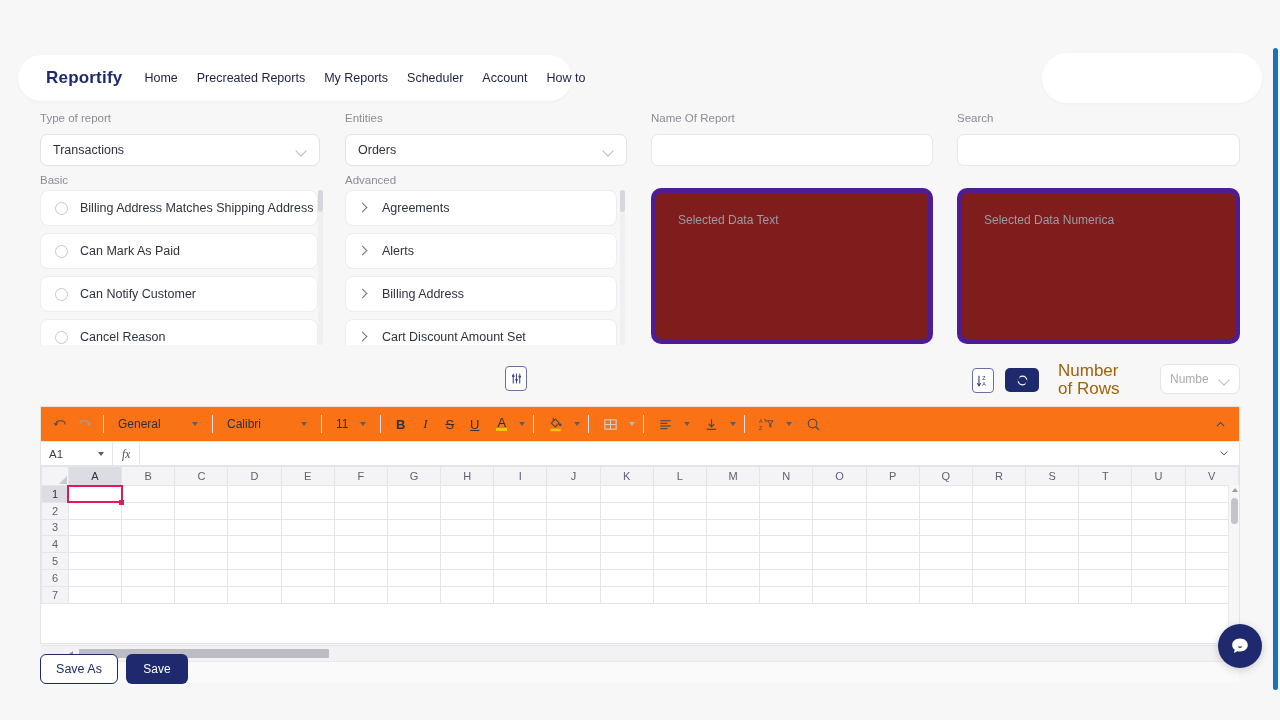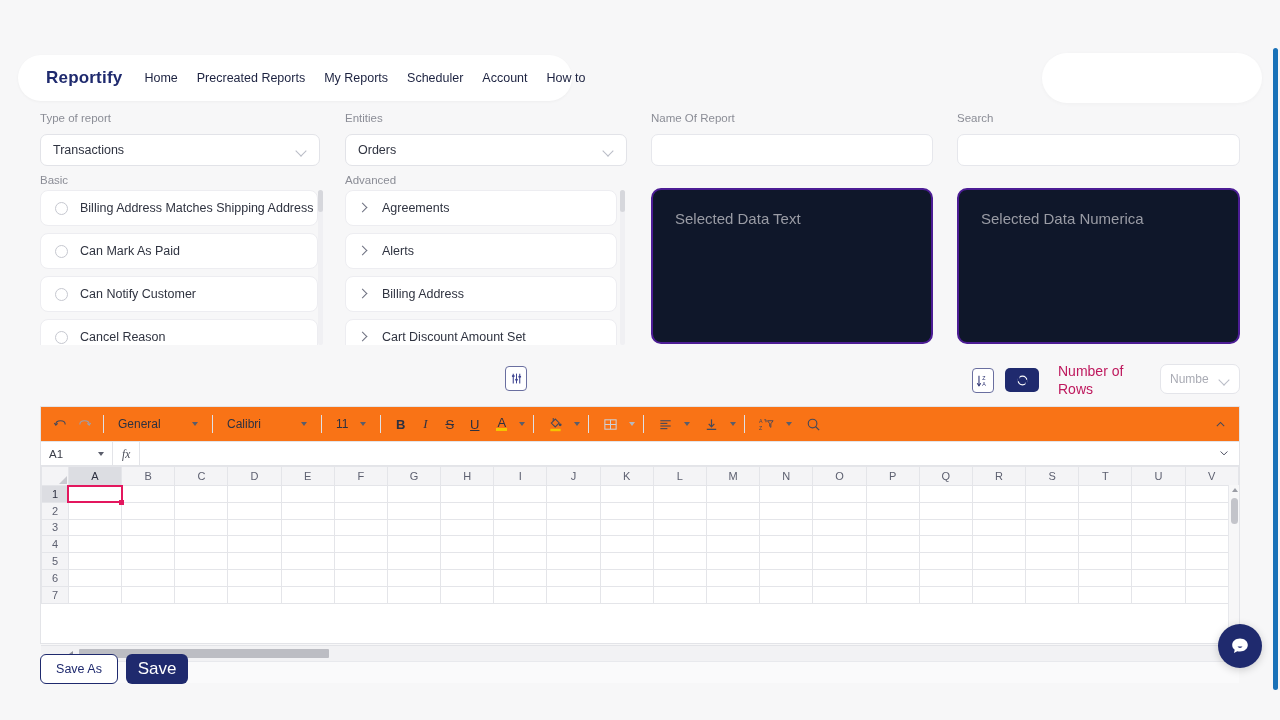--- a/index.html
+++ b/index.html
@@ -89,39 +89,39 @@
   }
   .mini-sb {
     position: absolute; width: 5px; border-radius: 3px; background: #d6d7dc;
   }
   .mini-track {
     position: absolute; width: 5px; border-radius: 3px; background: #f0f0f3;
   }
 
   
   .data-card {
-    position: absolute; background: #0f172a; border: 2px solid #4c1d95;
-    border-radius: 10px; font-size: 15px; color: #9a9ca5;
+    position: absolute; background: #7f1d1d; border: 5px solid #4c1d95;
+    border-radius: 10px; font-size: 12px; color: #9a9ca5;
     padding: 20px 22px;
   }
 
   
   .icon-btn-outline {
     position: absolute; width: 22px; height: 26px;
     border: 1.3px solid #6a6fa0; border-radius: 4px;
     display: flex; align-items: center; justify-content: center;
     background: #fff; cursor: pointer;
   }
   .icon-btn-dark {
     position: absolute; background: #1f2a6e; border-radius: 5px;
     display: flex; align-items: center; justify-content: center;
     cursor: pointer;
   }
   .rows-label {
-    position: absolute; font-size: 14px; color: #be185d; line-height: 18px;
+    position: absolute; font-size: 17px; color: #a16207; line-height: 18px;
     width: 74px;
   }
   .num-select {
     position: absolute; width: 80px; height: 30px; background: #fff;
     border: 1px solid #e4e5ea; border-radius: 7px;
     display: flex; align-items: center; padding: 12px 9px;
     font-size: 12px; color: #a9abb4;
   }
 
   
@@ -214,21 +214,21 @@
 
   
   .btn-outline {
     position: absolute; left: 40px; top: 654px; width: 78px; height: 30px;
     border: 1.4px solid #1f2a6e; border-radius: 6px; background: #fff;
     color: #1f2a6e; font-size: 12.5px; display: flex; align-items: center;
     justify-content: center; cursor: pointer;
   }
   .btn-solid {
     position: absolute; left: 126px; top: 654px; width: 62px; height: 30px;
-    border-radius: 6px; background: #1f2a6e; color: #fff; font-size: 17px;
+    border-radius: 6px; background: #1f2a6e; color: #fff; font-size: 12px;
     display: flex; align-items: center; justify-content: center; cursor: pointer;
   }
   .chat-bubble {
     position: absolute; right: 18px; bottom: 52px; width: 44px; height: 44px;
     border-radius: 50%; background: #1f2a6e; display: flex;
     align-items: center; justify-content: center; cursor: pointer;
     box-shadow: 0 2px 8px rgba(0,0,0,.18);
   }
 </style>
 </head>

